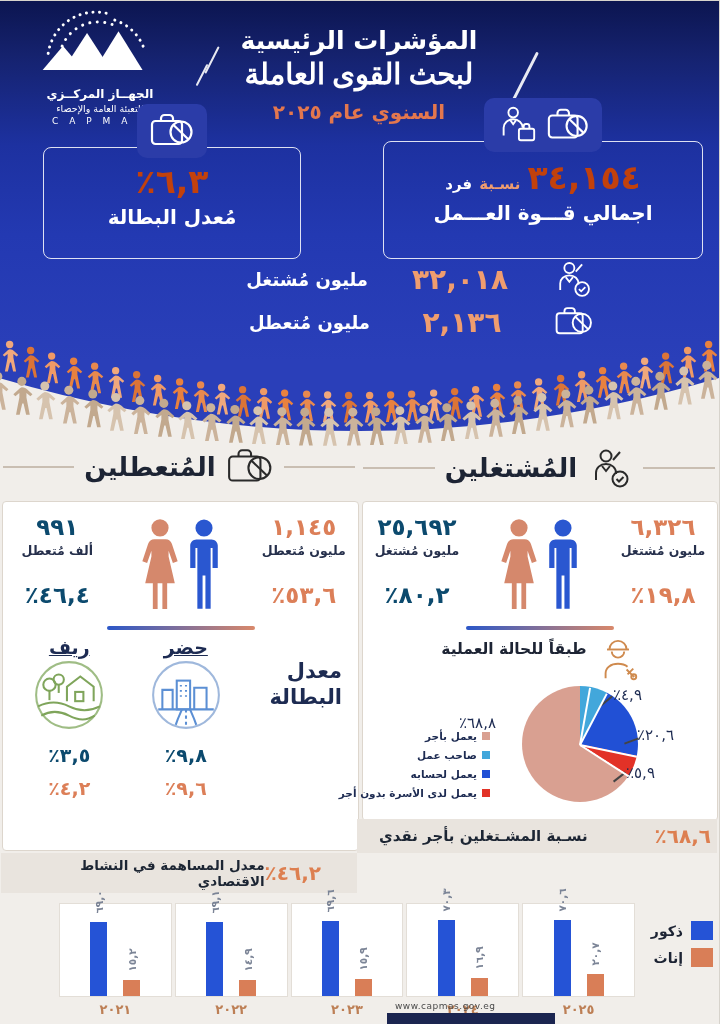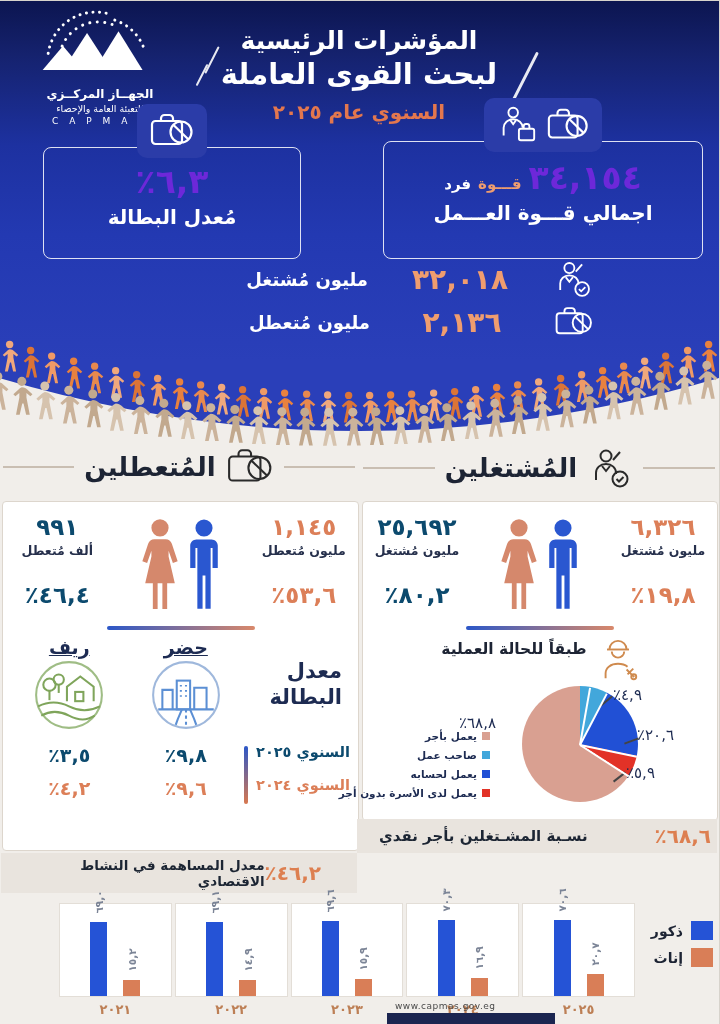--- a/index.html
+++ b/index.html
@@ -9,30 +9,30 @@
   .header{position:absolute;top:0;left:0;width:720px;height:470px;}
   .header-solid{position:absolute;top:0;left:0;width:720px;height:360px;
     background:linear-gradient(180deg,#0c1550 0%,#15226e 15%,#1d31a0 40%,#2339b2 65%,#2a3fb9 100%);}
   .header-curve{position:absolute;top:360px;left:0;}
   .logo{position:absolute;top:8px;left:16px;width:170px;text-align:center;color:#fff;direction:rtl;}
   .logo-t1{font-size:12px;font-weight:bold;line-height:1.3;}
   .logo-t2{font-size:9.5px;line-height:1.3;}
   .logo-t3{font-size:9px;letter-spacing:4px;margin-top:1px;}
   .title{position:absolute;top:24px;left:0;width:720px;text-align:center;color:#fff;}
   .title-1{font-size:25px;font-weight:bold;line-height:1.25;}
-  .title-2{font-size:29px;font-weight:bold;line-height:1.3;}
+  .title-2{font-size:29px;font-weight:bold;line-height:1.3;font-family:Liberation Serif, serif;}
   .title-sub{font-size:20px;font-weight:bold;color:#e3774e;margin-top:6px;}
   .slash{position:absolute;background:#fff;opacity:.9;border-radius:2px;transform:rotate(27deg);}
   .box{position:absolute;border:1.5px solid rgba(255,255,255,.85);border-radius:8px;color:#fff;text-align:center;}
   .box-total{top:140px;right:16px;width:318px;height:116px;}
   .box-unemp{top:146px;left:44px;width:256px;height:110px;}
   .badge{position:absolute;top:-44px;left:50%;transform:translateX(-50%);
     background:#2b3ca8;border-radius:10px;display:flex;align-items:center;gap:8px;padding:7px 12px;}
   .num-row{display:flex;justify-content:center;align-items:baseline;gap:7px;margin-top:16px;}
-  .big-num{font-size:33px;font-weight:bold;color:#6d28d9;letter-spacing:4px;}
+  .big-num{font-size:33px;font-weight:bold;color:#c2410c;letter-spacing:4px;}
   .small-orange{font-size:15px;font-weight:bold;color:#ef9d6f;}
   .small-white{font-size:15px;font-weight:bold;color:#fff;}
   .box-label{font-size:20px;font-weight:bold;margin-top:4px;letter-spacing:1px;}
   .box-unemp .big-num{margin-top:14px;display:block;}
   .hrow{position:absolute;right:125px;width:350px;display:flex;align-items:center;gap:12px;}
   .hrow-1{top:258px;}
   .hrow-2{top:304px;}
   .hrow-val{font-size:28px;font-weight:bold;color:#ef9d6f;letter-spacing:5px;min-width:160px;text-align:center;}
   .hrow-lab{font-size:18px;font-weight:bold;color:#fff;white-space:nowrap;}
   .crowd{position:absolute;left:0;width:720px;display:flex;}
@@ -155,21 +155,21 @@
         <svg width="42" height="40" viewBox="0 0 44 40" fill="none" stroke="#fff" stroke-width="2">
           <circle cx="18" cy="7" r="5"></circle>
           <path d="M8 31v-8c0-5 4.5-9 10-9s10 4 10 9"></path>
           <path d="M15 15l3 4 3-4"></path>
           <rect x="24" y="24" width="16" height="12" rx="2"></rect>
           <path d="M29 24v-2.5a2.5 2.5 0 0 1 2.5-2.5h1a2.5 2.5 0 0 1 2.5 2.5V24"></path>
         </svg>
       </div>
       <div class="num-row">
         <span class="big-num">٣٤,١٥٤</span>
-        <span class="small-orange">قـــوة</span>
+        <span class="small-orange">نسـبة</span>
         <span class="small-white">فرد</span>
       </div>
       <div class="box-label">اجمالي قـــوة العـــمل</div>
     </div>
 
     <div class="box box-unemp">
       <div class="badge">
         <svg width="46" height="40" viewBox="0 0 46 38" fill="none" stroke="#fff" stroke-width="2.2">
           <path d="M12 9V6.5A3.5 3.5 0 0 1 15.5 3h5A3.5 3.5 0 0 1 24 6.5V9"></path>
           <rect x="3" y="9" width="30" height="23" rx="3.5"></rect>
@@ -649,24 +649,20 @@
       </div>
     </div>
     <div class="gender-underline"></div>
 
     <div class="rates">
       <div class="rates-head-col">
         <div class="rates-title">
           <div>معدل</div>
           <div>البطالة</div>
         </div>
-        <div class="year-rows">
-          <div class="year-row blue">السنوي ٢٠٢٥</div>
-          <div class="year-row orange">السنوي ٢٠٢٤</div>
-        </div>
       </div>
       <div class="r-col">
         <div class="r-head">
           <div class="r-label">حضر</div>
           <svg width="74" height="74" viewBox="0 0 72 72" fill="none" stroke-width="2">
             <circle cx="36" cy="36" r="32" stroke="#9fb8dc"></circle>
             <g stroke="#5b8fd4">
               <path d="M13 50V31h10v19"></path>
               <rect x="27" y="22" width="13" height="28"></rect>
               <path d="M44 50V29h12v21"></path>

